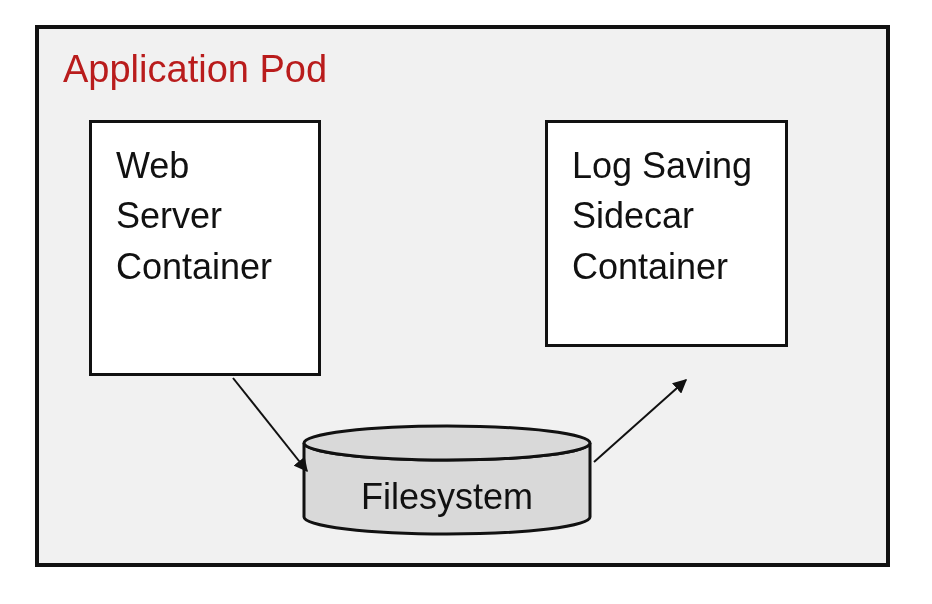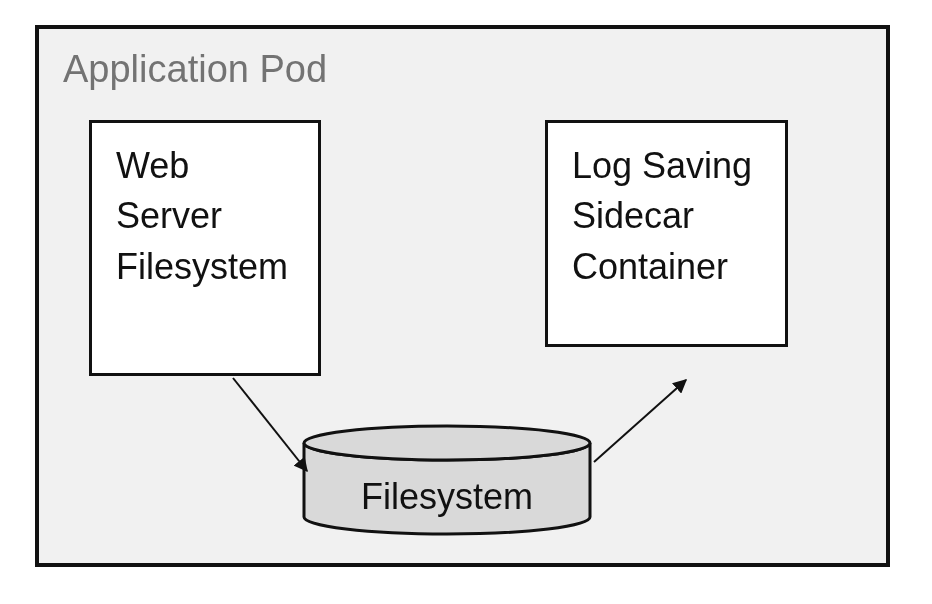--- a/index.html
+++ b/index.html
@@ -25,21 +25,21 @@
     background: #f1f1f1;
     border: 4px solid #111111;
     box-sizing: border-box;
   }
   .pod-title {
     position: absolute;
     left: 24px;
     top: 18px;
     font-size: 38px;
     line-height: 1.2;
-    color: #737373;
+    color: #b91c1c;
     white-space: nowrap;
   }
   .node {
     position: absolute;
     background: #ffffff;
     border: 3px solid #111111;
     box-sizing: border-box;
     font-size: 36px;
     line-height: 1.4;
     color: #111111;
@@ -89,21 +89,21 @@
 
 <div class="stage">
 
   <div class="pod">
     <div class="pod-title">Application Pod</div>
   </div>
 
   <div class="node node-left">
     <div class="node-label">Web
 Server
-Filesystem</div>
+Container</div>
   </div>
 
   <div class="node node-right">
     <div class="node-label">Log Saving
 Sidecar
 Container</div>
   </div>
 
   <svg class="overlay" viewBox="0 0 932 604" xmlns="http://www.w3.org/2000/svg">
     <defs>

